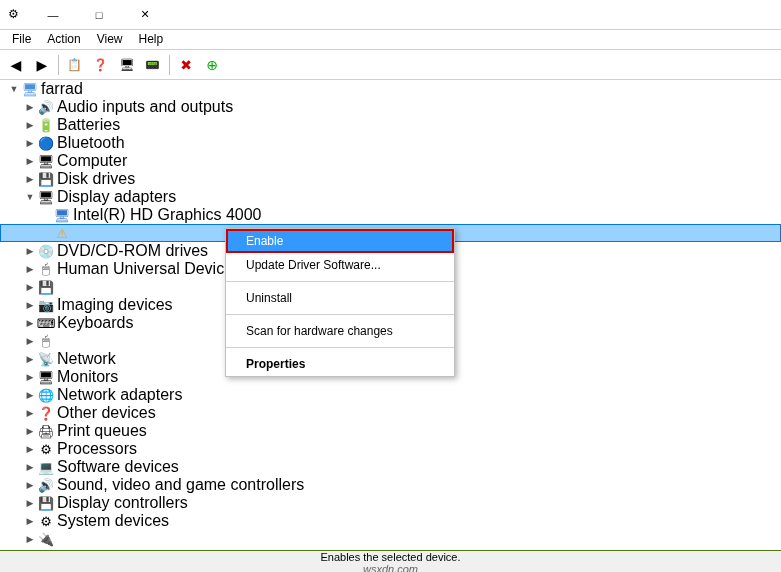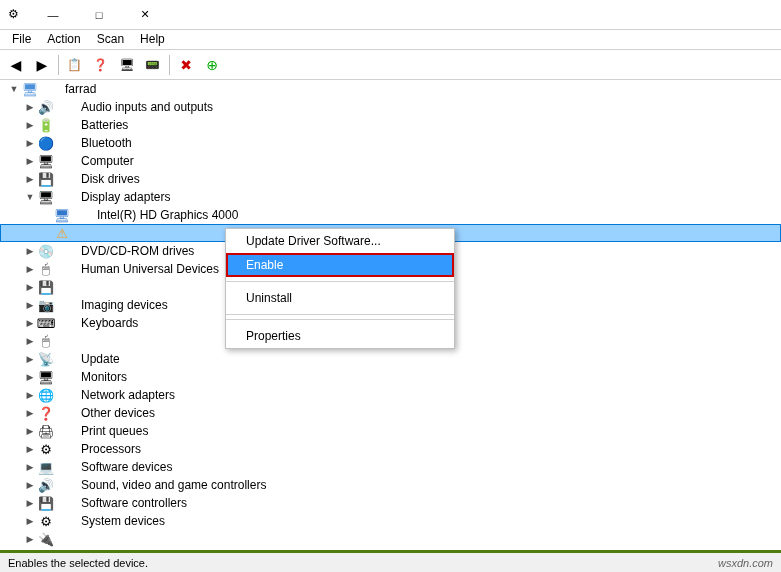--- a/index.html
+++ b/index.html
@@ -146,23 +146,22 @@
       width: 16px;
       height: 16px;
       margin-right: 3px;
       display: inline-flex;
       align-items: center;
       justify-content: center;
       flex-shrink: 0;
       font-size: 13px;
     }
     .tree-label {
-      font-size: 12px;
-      color: #000;
-      margin-left: 24px;
+      font-size: 16px;
+      color: #000;
     }
 
     
     .context-menu {
       position: absolute;
       background: #ffffff;
       border: 1px solid #c0c0c0;
       box-shadow: 2px 2px 6px rgba(0,0,0,0.3);
       z-index: 100;
       top: 148px;
@@ -181,39 +180,40 @@
       color: #ffffff;
       outline: 2px solid #cc0000;
       outline-offset: -2px;
     }
     .context-menu-separator {
       height: 1px;
       background: #d0d0d0;
       margin: 4px 0;
     }
     .context-menu-item.bold {
-      font-weight: normal;
+      font-weight: bold;
     }
 
     
     .nvidia-item-box {
       outline: 2px solid #cc0000;
       outline-offset: -1px;
     }
 
     
     .status-bar {
       height: 22px;
       background: #f0f0f0;
-      border-top: 3px solid #4d7c0f;
+      border-top: 1px solid #4d7c0f;
       display: flex;
       align-items: center;
       padding: 0 8px;
       font-size: 11px;
       color: #000;
+      flex-direction: column;
     }
     .status-text {
       flex: 1;
     }
     .status-right {
       font-size: 11px;
       color: #666;
       font-style: italic;
     }
 
@@ -231,21 +231,21 @@
   <div class="title-bar-controls">
     <button class="title-bar-btn">—</button>
     <button class="title-bar-btn">□</button>
     <button class="title-bar-btn close">✕</button>
   </div>
 </div>
 
 <div class="menu-bar">
   <span class="menu-item">File</span>
   <span class="menu-item">Action</span>
-  <span class="menu-item">Scan</span>
+  <span class="menu-item">View</span>
   <span class="menu-item">Help</span>
 </div>
 
 <div class="toolbar">
   <button class="toolbar-btn" title="Back">◀</button>
   <button class="toolbar-btn" title="Forward">▶</button>
   <div class="toolbar-separator"></div>
   <button class="toolbar-btn" title="Properties" style="font-size:12px;">📋</button>
   <button class="toolbar-btn" title="Help" style="font-size:12px;">❓</button>
   <button class="toolbar-btn" title="Scan" style="font-size:12px;">🖥</button>
@@ -357,21 +357,21 @@
     <div class="tree-item">
       <span class="tree-indent" style="width:20px;"></span>
       <span class="tree-expander">▶</span>
       <span class="tree-icon">🖱</span>
     </div>
 
     <div class="tree-item">
       <span class="tree-indent" style="width:20px;"></span>
       <span class="tree-expander">▶</span>
       <span class="tree-icon">📡</span>
-      <span class="tree-label">Update</span>
+      <span class="tree-label">Network</span>
     </div>
 
     <div class="tree-item">
       <span class="tree-indent" style="width:20px;"></span>
       <span class="tree-expander">▶</span>
       <span class="tree-icon">🖥</span>
       <span class="tree-label">Monitors</span>
     </div>
 
     <div class="tree-item">
@@ -413,42 +413,43 @@
       <span class="tree-indent" style="width:20px;"></span>
       <span class="tree-expander">▶</span>
       <span class="tree-icon">🔊</span>
       <span class="tree-label">Sound, video and game controllers</span>
     </div>
 
     <div class="tree-item">
       <span class="tree-indent" style="width:20px;"></span>
       <span class="tree-expander">▶</span>
       <span class="tree-icon">💾</span>
-      <span class="tree-label">Software controllers</span>
+      <span class="tree-label">Display controllers</span>
     </div>
 
     <div class="tree-item">
       <span class="tree-indent" style="width:20px;"></span>
       <span class="tree-expander">▶</span>
       <span class="tree-icon">⚙</span>
       <span class="tree-label">System devices</span>
     </div>
 
     <div class="tree-item">
       <span class="tree-indent" style="width:20px;"></span>
       <span class="tree-expander">▶</span>
       <span class="tree-icon">🔌</span>
     </div>
 
     <div class="context-menu">
+      <div class="context-menu-item highlighted">Enable</div>
       <div class="context-menu-item">Update Driver Software...</div>
-      <div class="context-menu-item highlighted">Enable</div>
       <div class="context-menu-separator"></div>
       <div class="context-menu-item">Uninstall</div>
       <div class="context-menu-separator"></div>
+      <div class="context-menu-item">Scan for hardware changes</div>
       <div class="context-menu-separator"></div>
       <div class="context-menu-item bold">Properties</div>
     </div>
 
   </div>
 </div>
 
 <div class="status-bar">
   <span class="status-text">Enables the selected device.</span>
   <span class="status-right">wsxdn.com</span>

